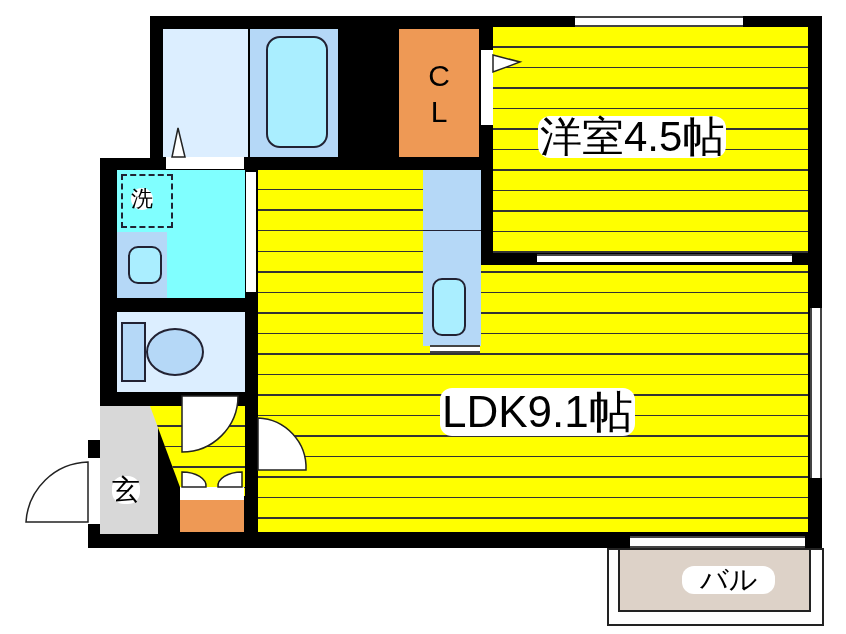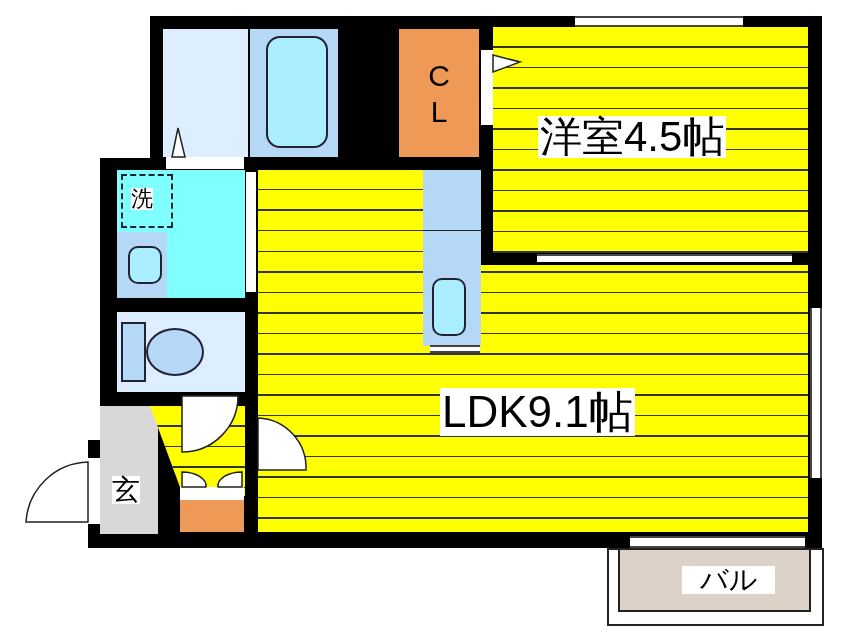--- a/index.html
+++ b/index.html
@@ -8,21 +8,21 @@
   .wall{background:#000;}
   .floor{background-color:#ffff00;background-image:repeating-linear-gradient(to bottom,transparent 0,transparent 19px,#333 19px,#333 20.5px);}
   .bath{background:#dceeff;}
   .tub{background:#b5d8f7;}
   .tub-inner{background:#aaeeff;border:2px solid #223;border-radius:12px;}
   .wash{background:#80ffff;}
   .toilet-room{background:#dceeff;}
   .cl{background:#ee9955;}
   .genkan{background:#d8d8d8;}
   .bal{background:#ddd2c8;border:2px solid #222;}
-  .label{background:#fff;color:#000;line-height:1;white-space:nowrap;}
+  .label{background:#fff;color:#000;line-height:1;white-space:nowrap;border-radius:12px;}
   .win{background:#fff;}
   svg{position:absolute;left:0;top:0;}
 </style>
 </head>
 <body>
 
 <div class="abs wall" style="left:150px;top:16px;width:672px;height:532px;"></div>
 <div class="abs wall" style="left:100px;top:158px;width:60px;height:390px;"></div>
 <div class="abs wall" style="left:88px;top:440px;width:30px;height:108px;"></div>
 

